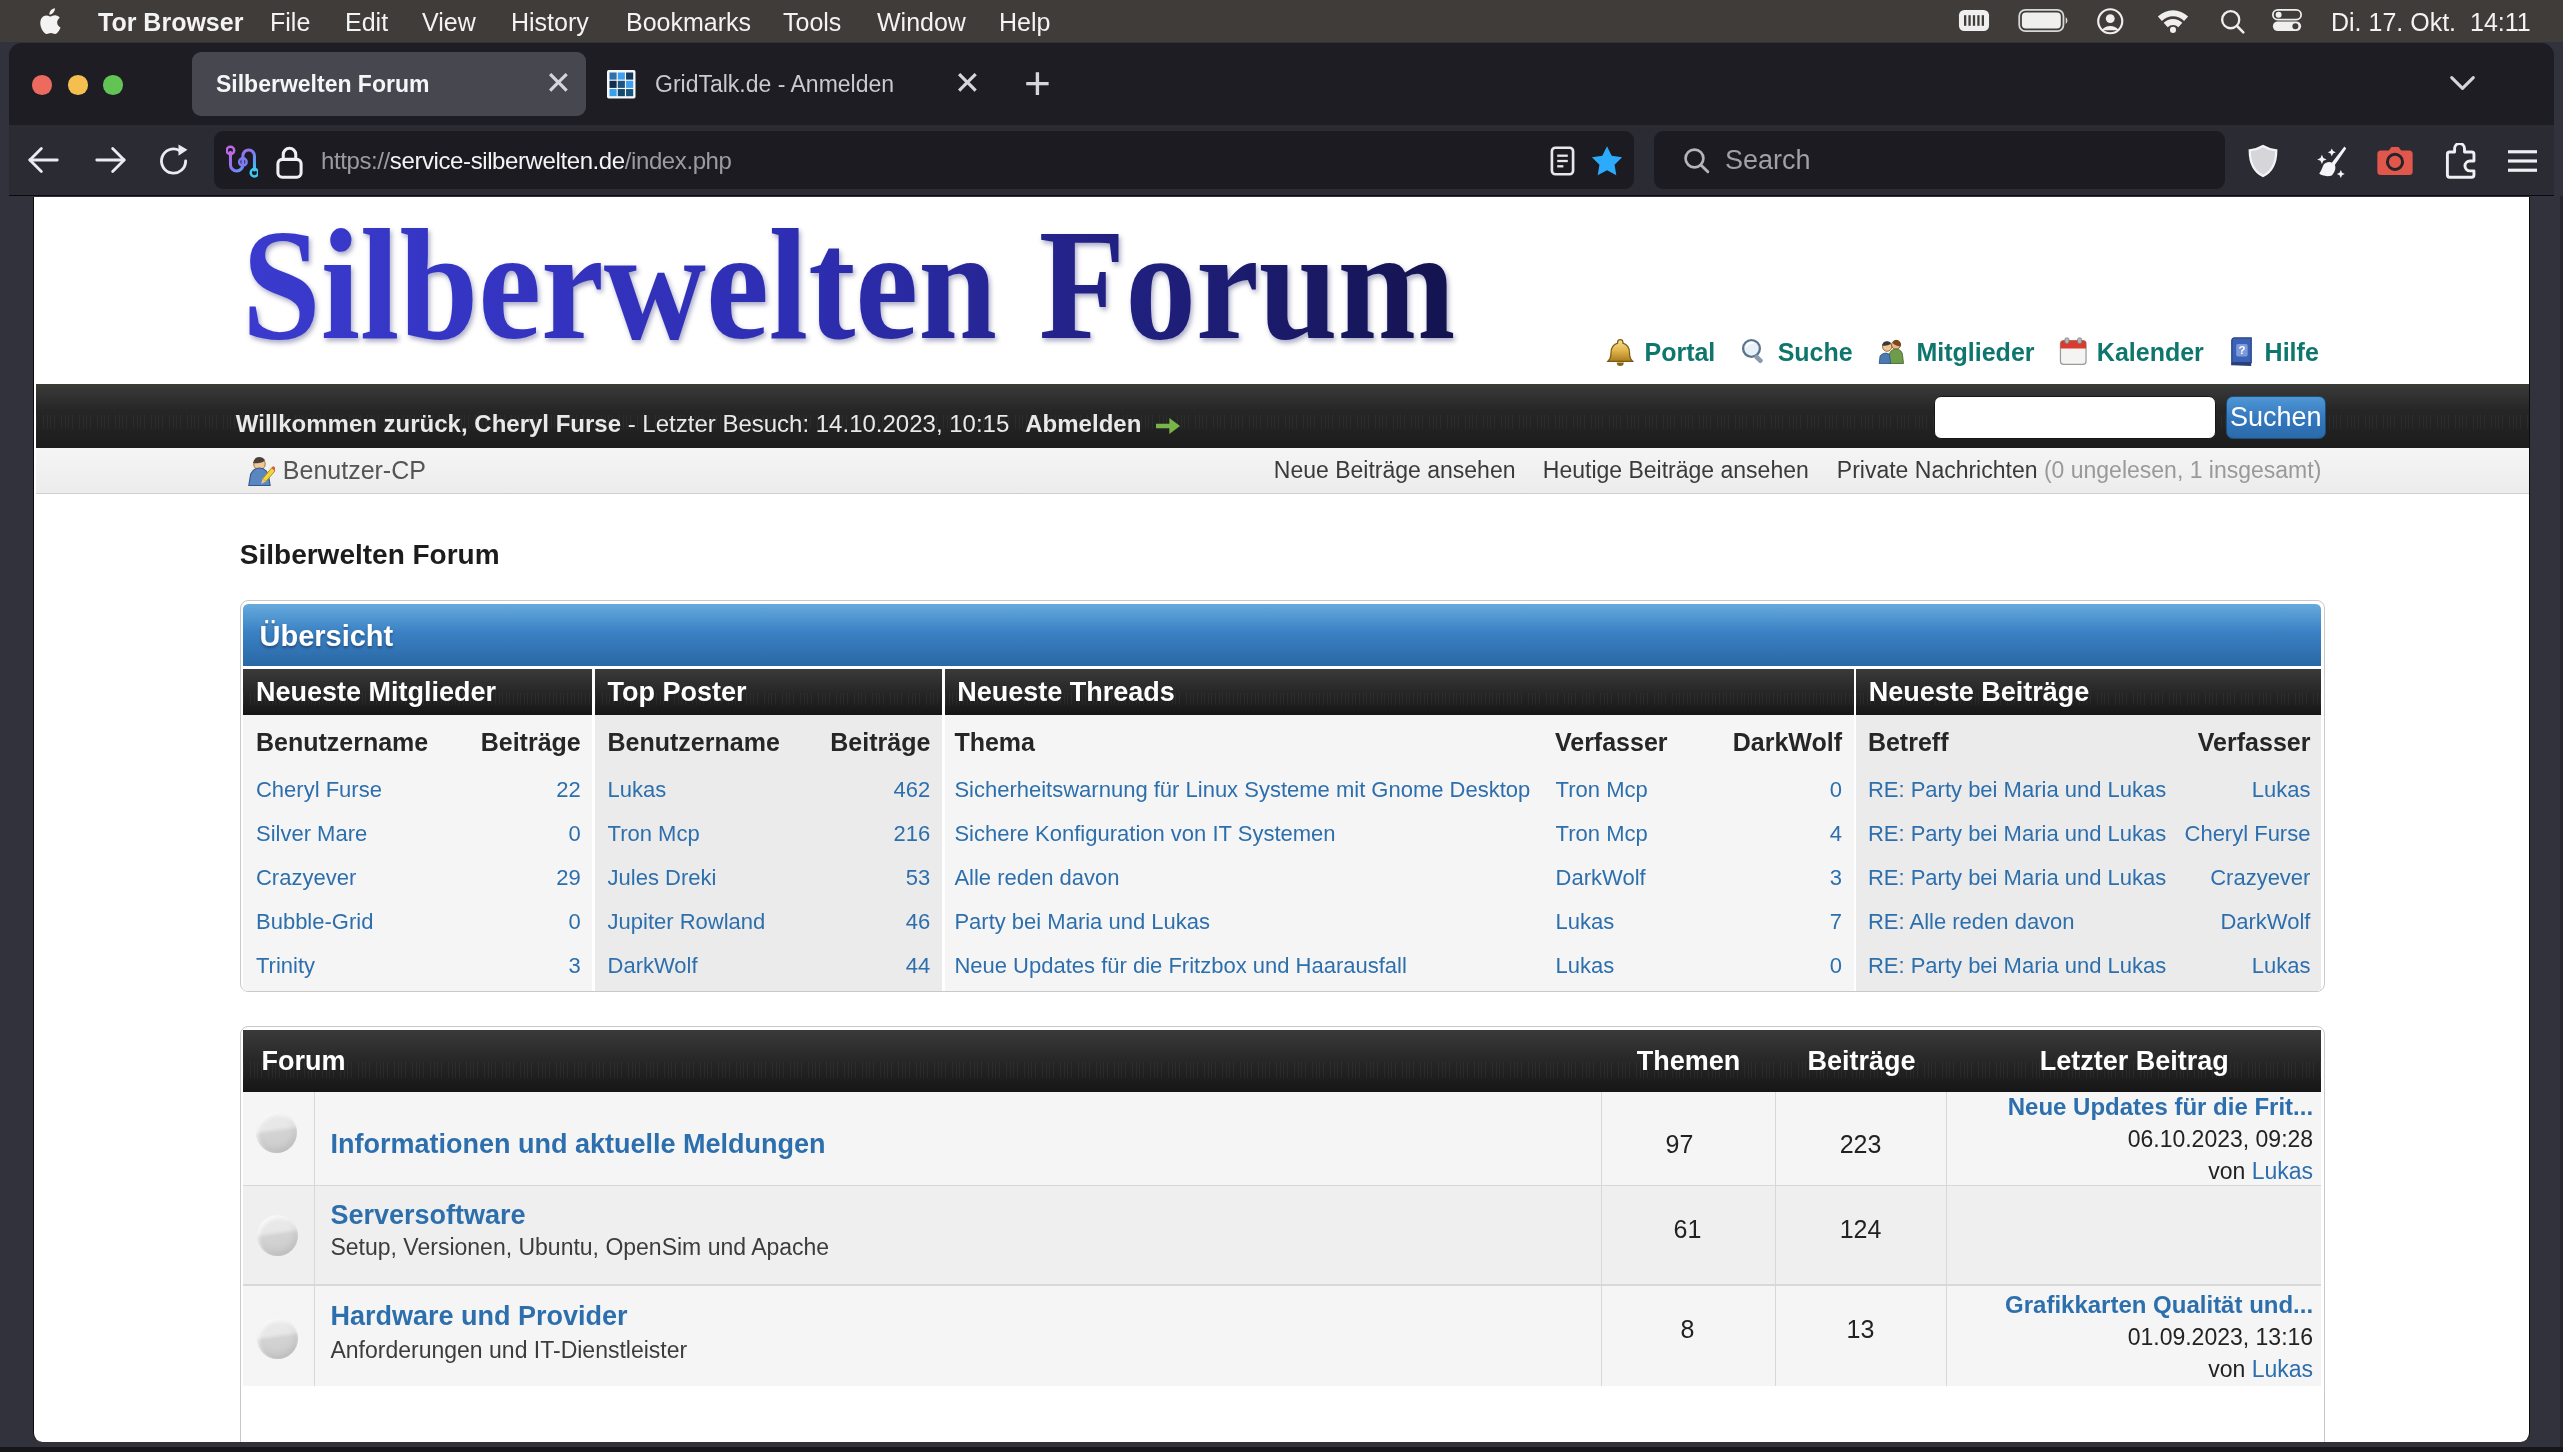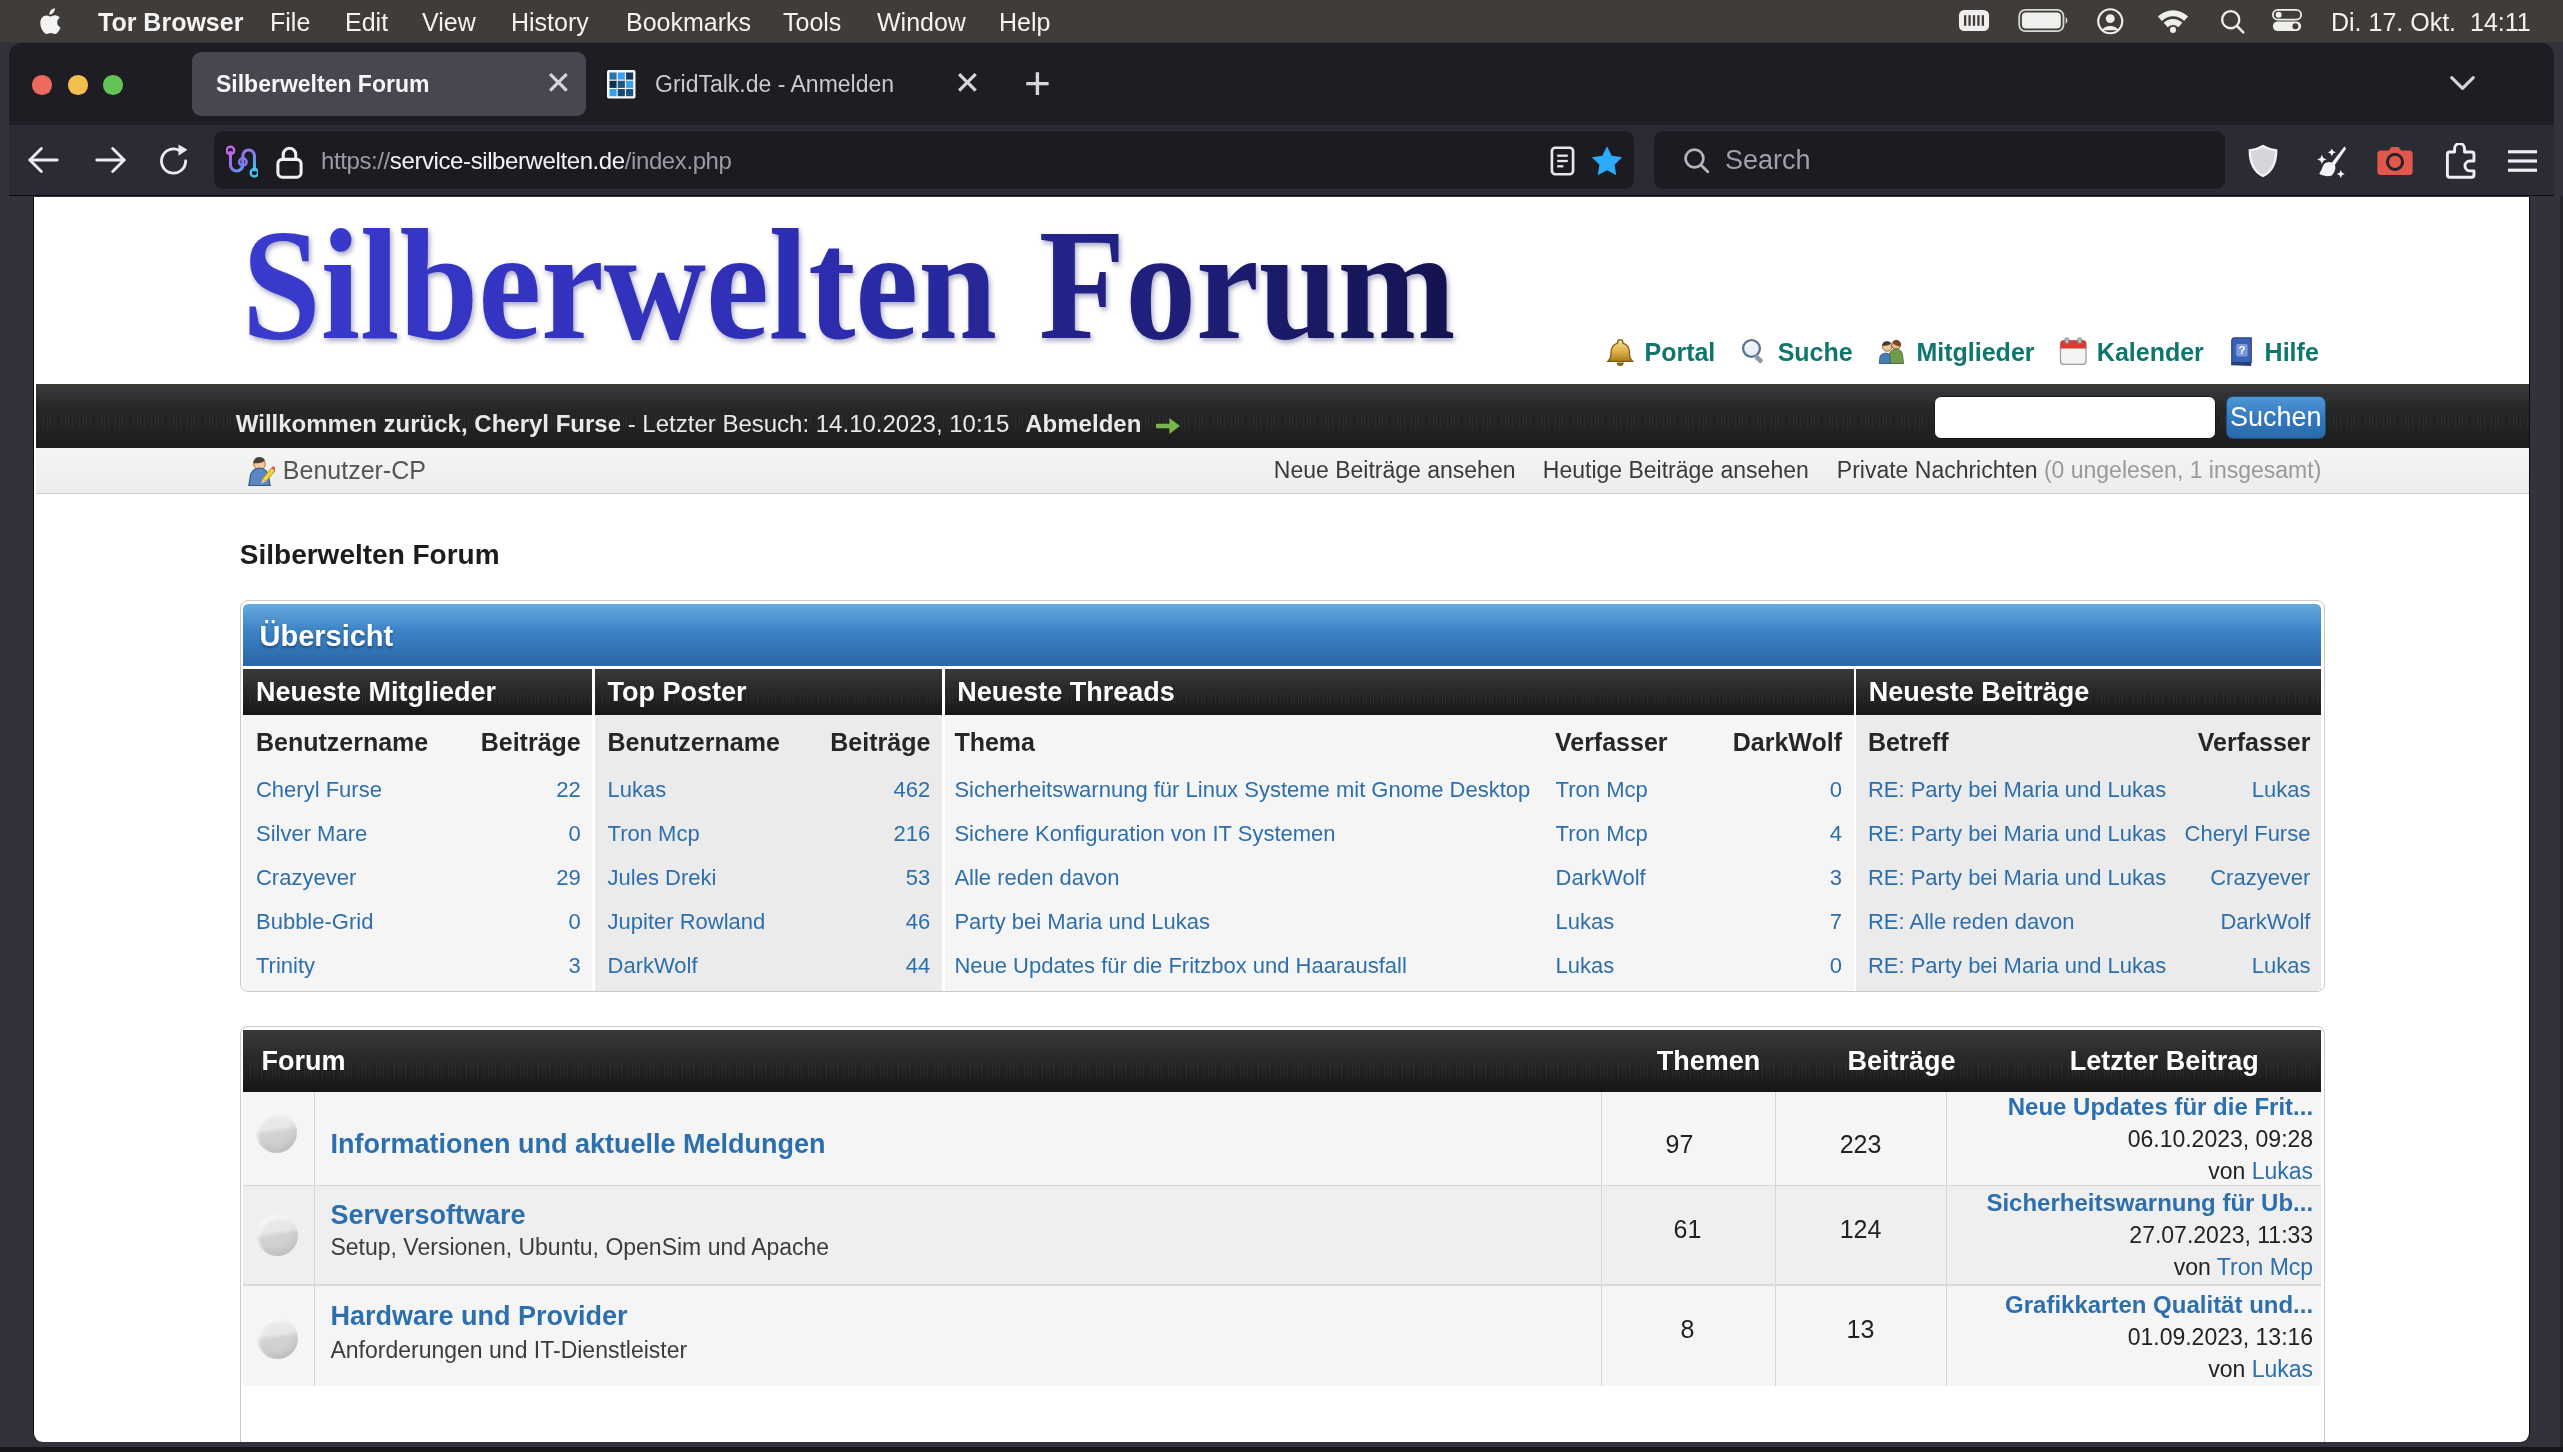--- a/index.html
+++ b/index.html
@@ -60,21 +60,21 @@
   #p1 .body2 { background:#ebebeb; }
   #p1 .row { height:44px; line-height:44px; font-size:22px; display:flex; white-space:nowrap; }
   #p1 .row.hdr { height:53px; line-height:55px; font-size:25px; font-weight:bold; color:#262626; }
   #p1 .row .l { padding-left:12.5px; }
   #p1 .row .r { margin-left:auto; padding-right:11.6px; }
   a.lnk { color:#2d6fad; text-decoration:none; }
 
   
   #p2 { top:829px; height:676px; }
   #p2 .phead { height:68px; line-height:69px; }
-  #p2 .fhead { height:62px; display:flex; font-size:27px; line-height:62px;gap:20px; }
+  #p2 .fhead { height:62px; display:flex; font-size:27px; line-height:62px; }
   #p2 .frow { position:relative; font-size:23px; }
   .vline { position:absolute; top:0; bottom:0; width:0.9px; background:#d8d8d8; }
   .sphere { position:absolute; width:41px; height:41px; border-radius:50%; background:linear-gradient(172deg,#ebebeb 0%,#e7e7e7 40%,#d3d3d3 50%,#cccccc 100%); box-shadow:inset 1.8px 2.7px 4.4px rgba(255,255,255,0.8), inset -1.8px -3.6px 6.2px rgba(140,140,140,0.25); }
   .ftitle { font-weight:bold; font-size:27px; color:#2d6fad; }
   .fdesc { font-size:23px; color:#3c3c3c; }
   .num { position:absolute; font-size:25px; color:#222; transform:translateX(-50%); }
   .lastp { position:absolute; right:8px; text-align:right; font-size:23px; color:#222; line-height:32px; }
   .lastp .t { font-weight:bold; font-size:24px; }
 </style>
 </head>
@@ -467,21 +467,20 @@
     <div class="frow" style="height:98px; background:#efefef;">
       <div class="vline" style="left:71px;"></div>
           <div class="vline" style="left:1358px;"></div>
           <div class="vline" style="left:1532px;"></div>
           <div class="vline" style="left:1703px;"></div>
       <div class="sphere" style="left:13.3px; top:28.5px;"></div>
       <div class="ftitle" style="position:absolute; left:87px; top:13.3px;"><a class="lnk">Serversoftware</a></div>
       <div class="fdesc" style="position:absolute; left:87px; top:48px;">Setup, Versionen, Ubuntu, OpenSim und Apache</div>
       <div class="num" style="left:1444px; top:29px;">61</div>
       <div class="num" style="left:1617px; top:29px;">124</div>
-      <div class="lastp" style="top:0.9px;"><span class="t"><a class="lnk">Sicherheitswarnung für Ub...</a></span><br>27.07.2023, 11:33<br>von <a class="lnk">Tron Mcp</a></div>
     </div>
     <div style="height:1.8px; background:#d8d8d8;"></div>
     <div class="frow" style="height:100px; background:#f5f5f5;">
       <div class="vline" style="left:71px;"></div>
           <div class="vline" style="left:1358px;"></div>
           <div class="vline" style="left:1532px;"></div>
           <div class="vline" style="left:1703px;"></div>
       <div class="sphere" style="left:13.3px; top:32px;"></div>
       <div class="ftitle" style="position:absolute; left:87px; top:15px;"><a class="lnk">Hardware und Provider</a></div>
       <div class="fdesc" style="position:absolute; left:87px; top:51px;">Anforderungen und IT-Dienstleister</div>

